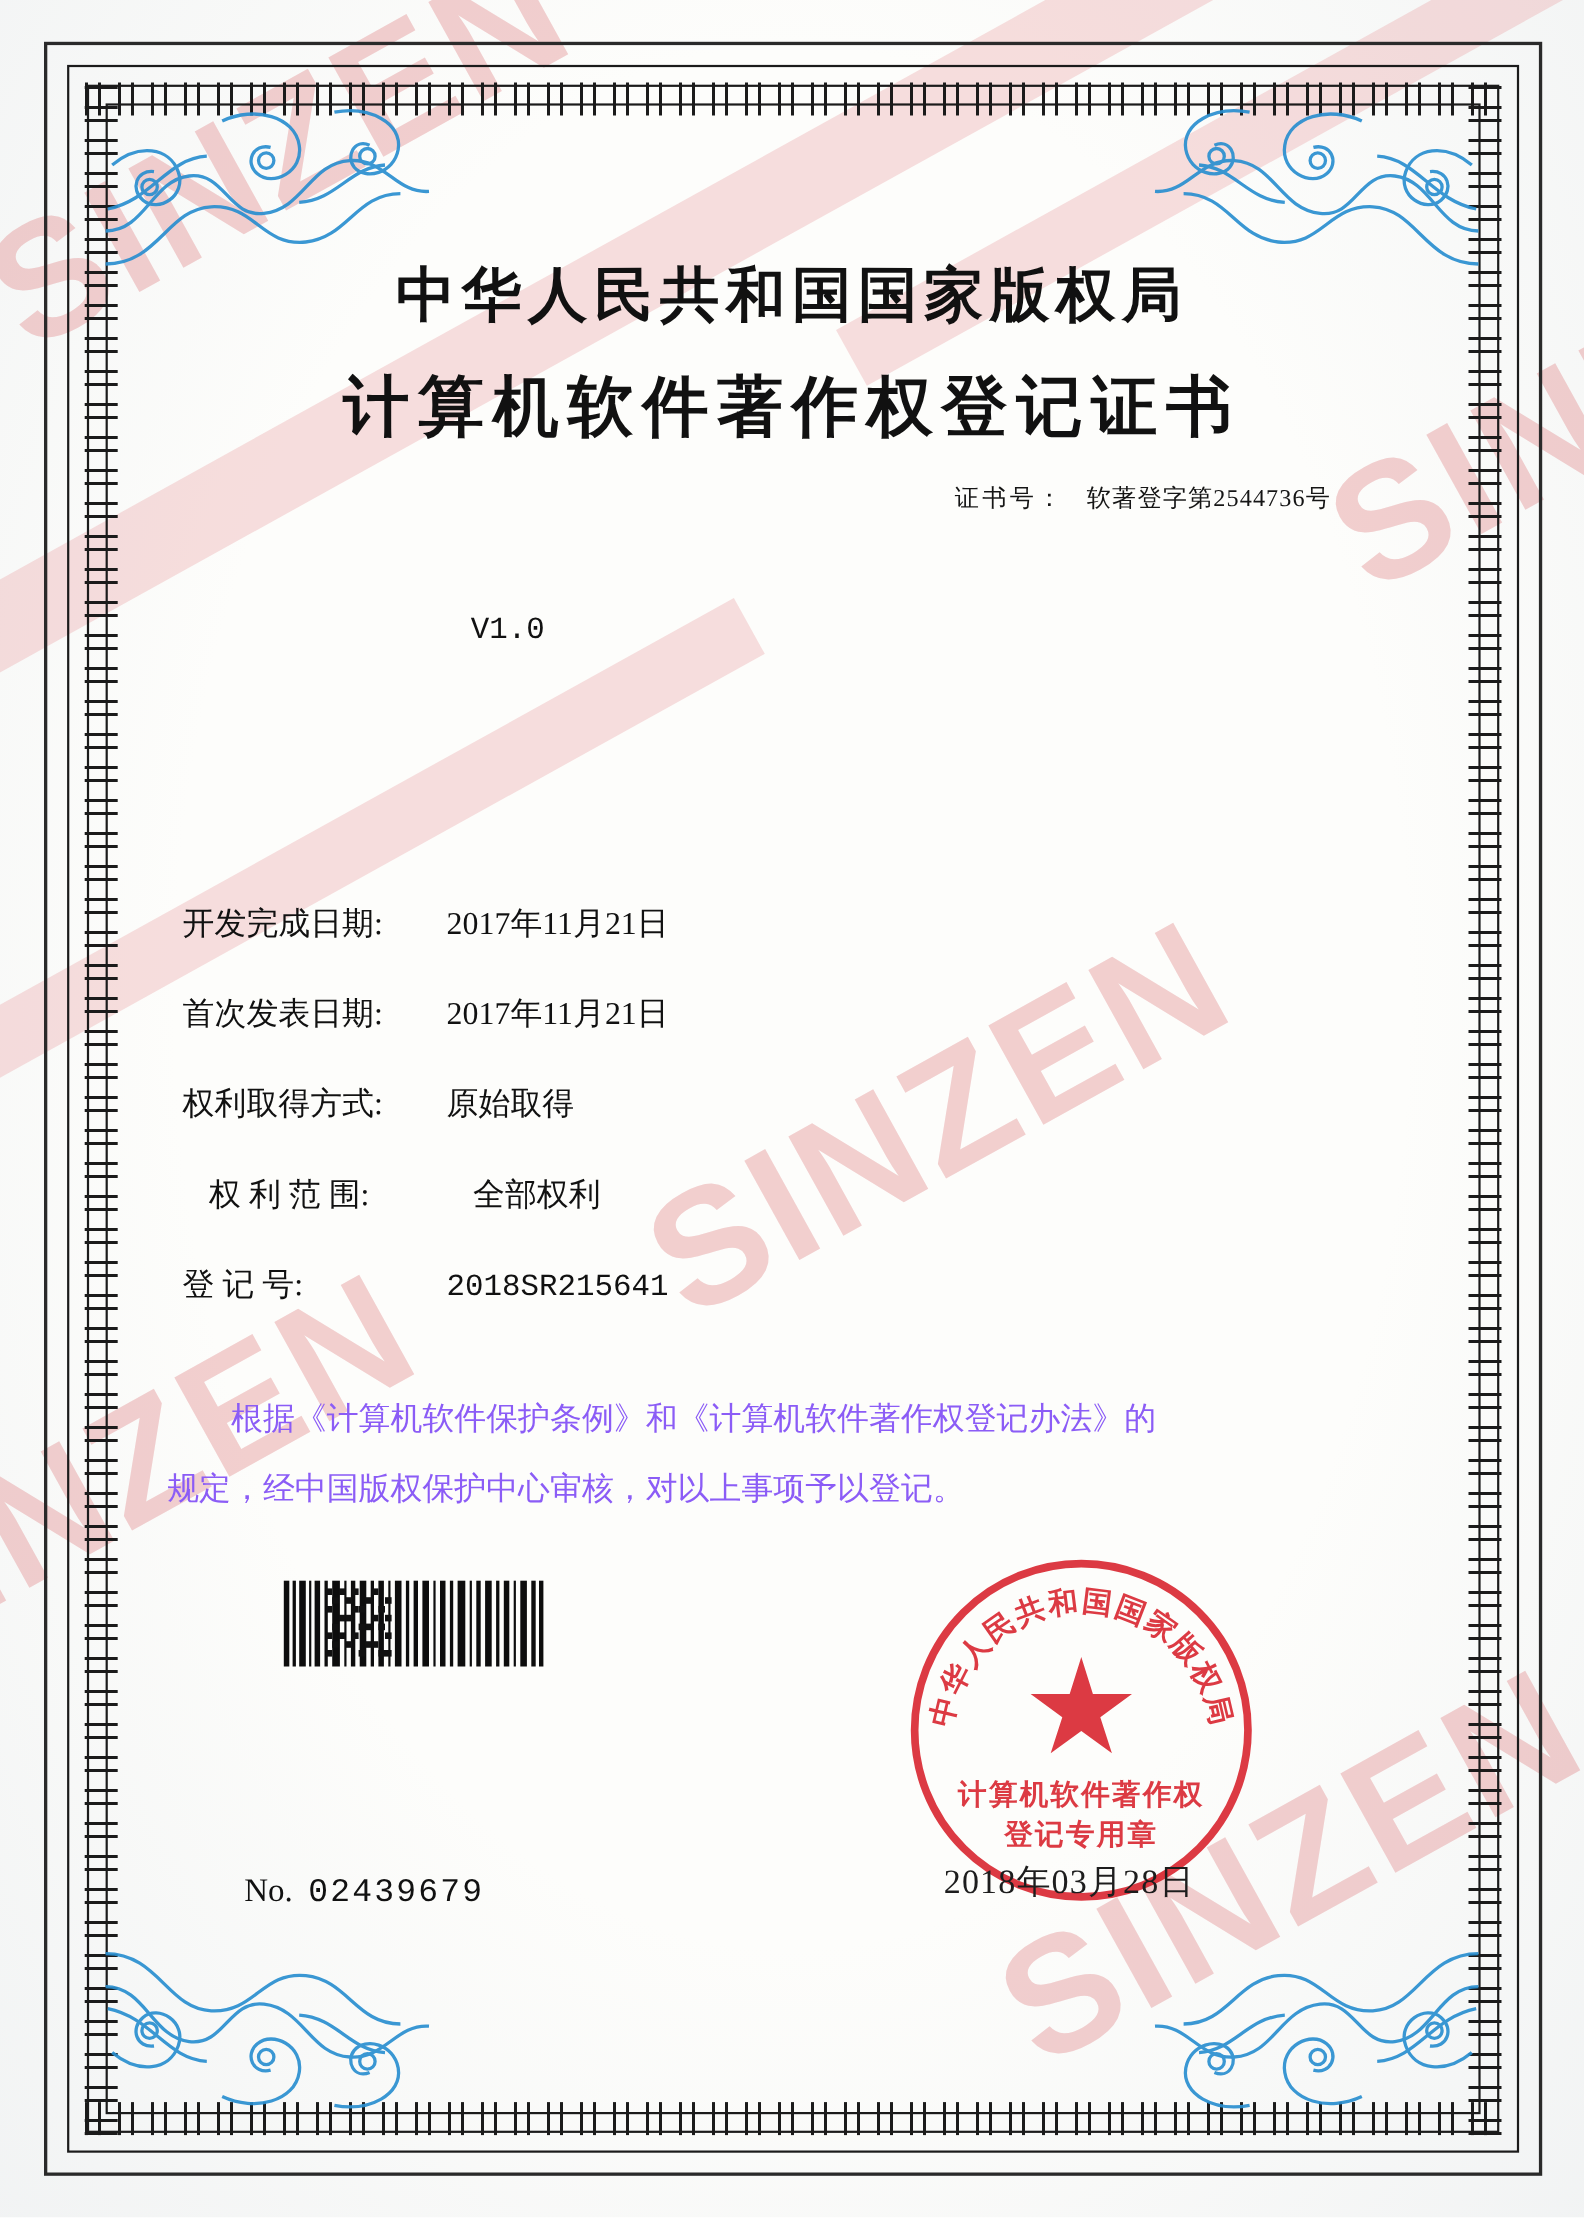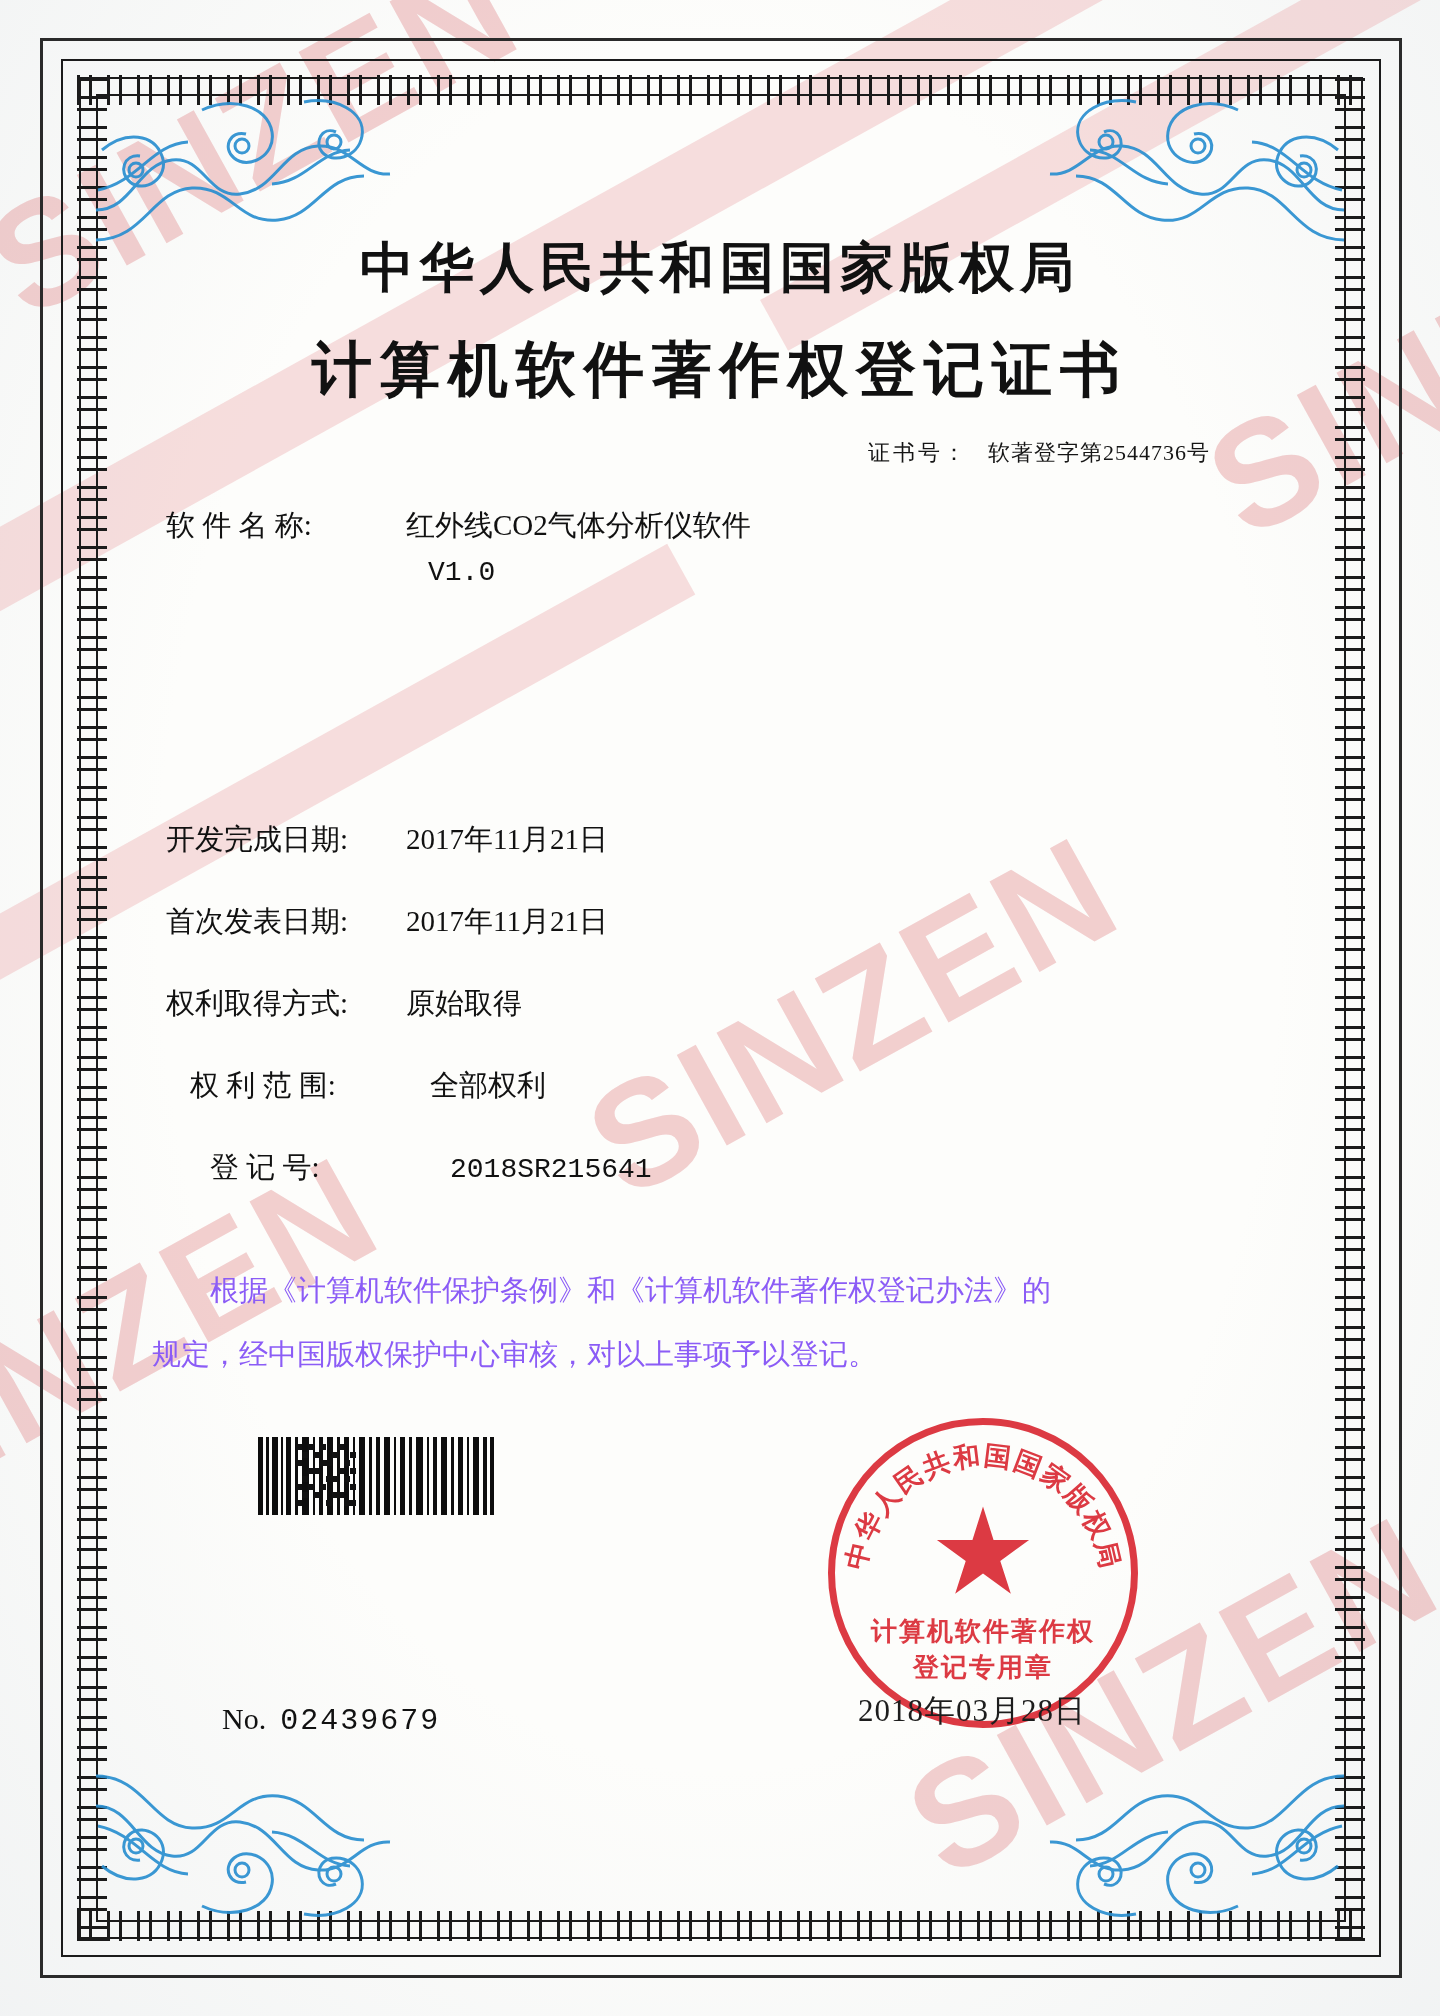--- a/index.html
+++ b/index.html
@@ -188,21 +188,21 @@
   .f-name   { top: 506px; }
   .f-name-v2{ top: 556px; left: 436px; font-size: 29px; font-family:"Liberation Mono", monospace; }
   .f-owner  { top: 658px; }
   .f-dev    { top: 820px; }
   .f-pub    { top: 902px; }
   .f-acq    { top: 984px; }
   .f-scope  { top: 1066px; margin-left: 24px; }
   .f-reg    { top: 1148px; }
 
   .label-sp1 { letter-spacing: 14px; }
-  .label-sp2 { letter-spacing: 22px; margin-left: 44px; }
+  .label-sp2 { letter-spacing: 22px; }
   .label-sp0 { letter-spacing: 0px; }
 
   
   .statement {
     position: absolute;
     left: 152px;
     top: 1258px;
     width: 1130px;
     font-size: 29px;
     line-height: 64px;
@@ -397,23 +397,20 @@
     </svg>
   </div>
 
   <div class="title-main">中华人民共和国国家版权局</div>
   <div class="title-sub">计算机软件著作权登记证书</div>
 
   <div class="cert-no">
     <span class="lbl">证书号：</span><span class="val">软著登字第2544736号</span>
   </div>
 
-  <div class="field f-name">
-    <span class="label label-sp1">软 件 名 称:</span><span class="value">红外线CO2气体分析仪软件</span>
-  </div>
   <div class="f-name-v2 field" style="left:428px;">
     <span class="value mono" style="margin-left:0">V1.0</span>
   </div>
 
 
   <div class="field f-dev">
     <span class="label label-sp0">开发完成日期:</span><span class="value">2017年11月21日</span>
   </div>
 
   <div class="field f-pub">

